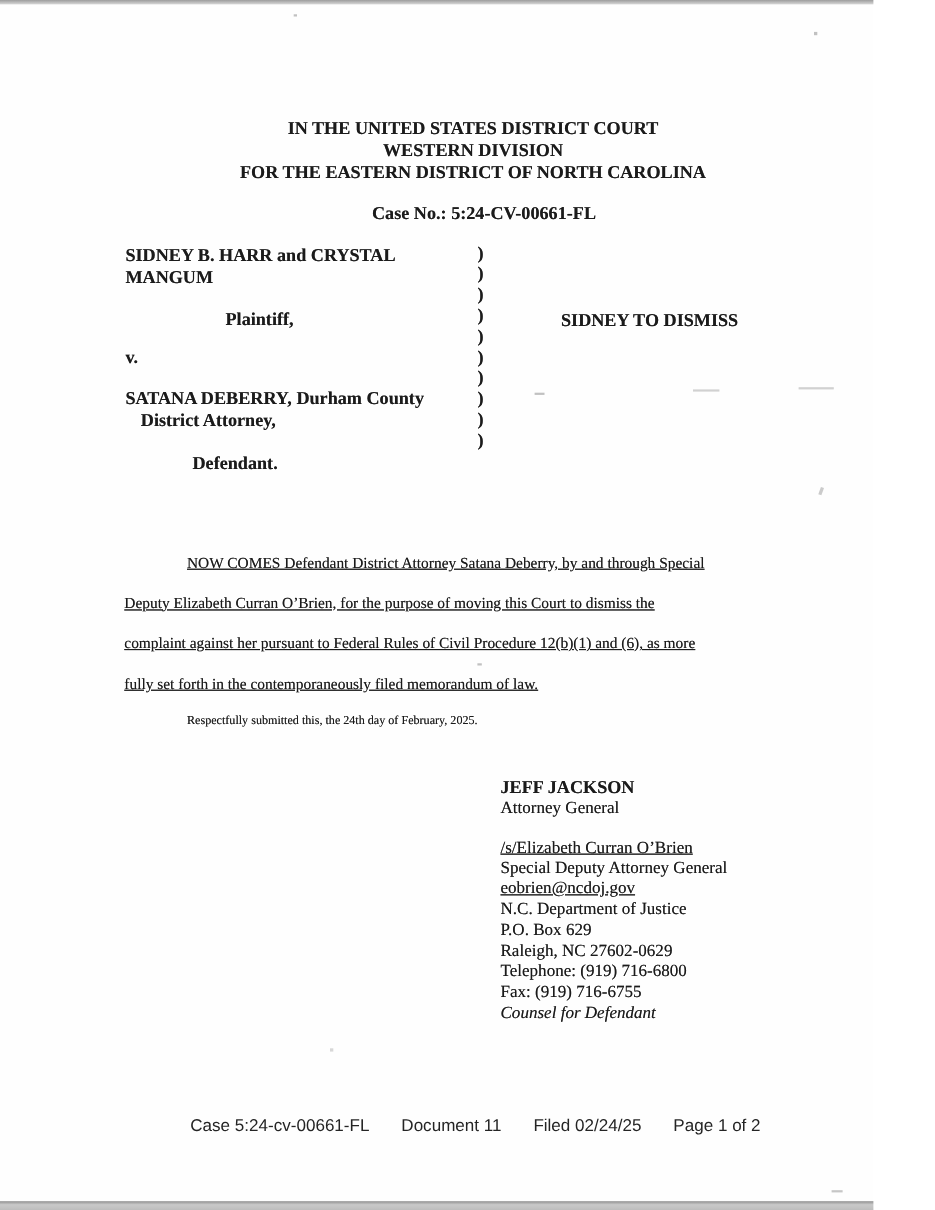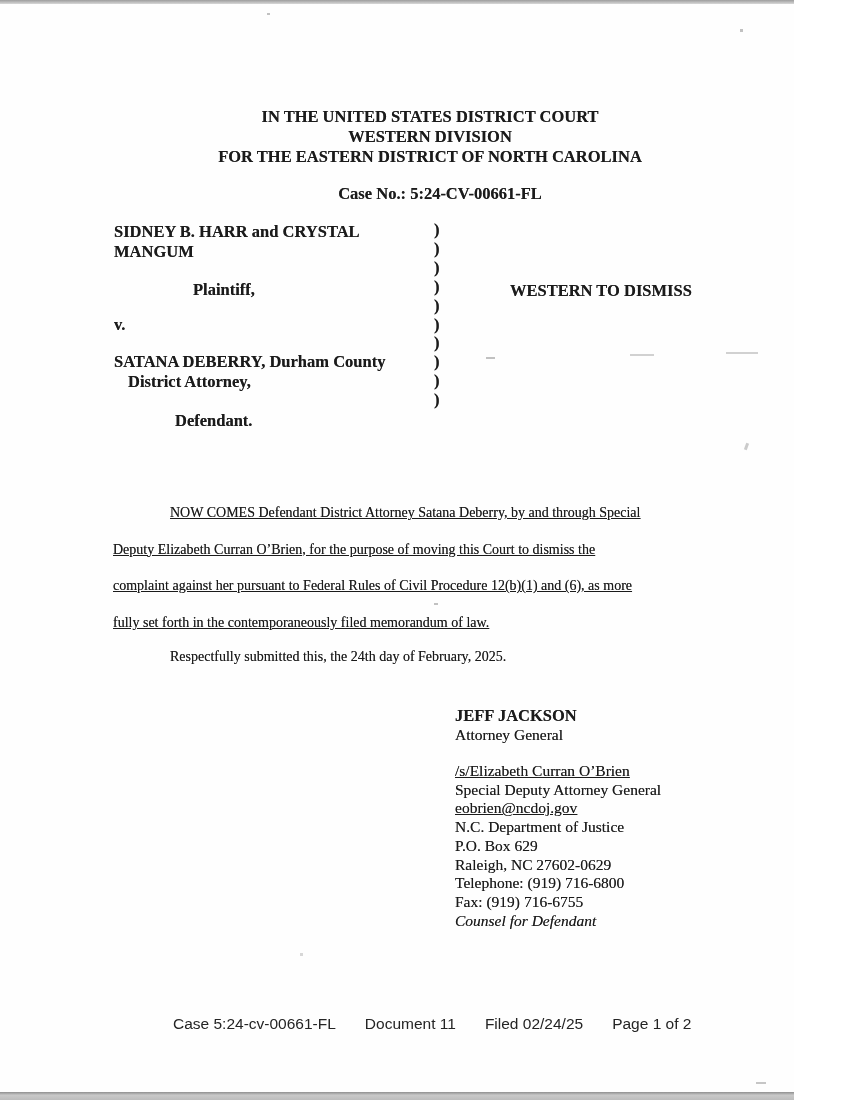--- a/index.html
+++ b/index.html
@@ -30,21 +30,21 @@
   .paren-col {
     left:434px; top:221px; font-weight:bold; font-size:16.5px;
     line-height:18.9px; text-align:left;
   }
   .motion-title { left:510px; top:281px; font-weight:bold; font-size:16.5px; }
 
   
   .body-par { left:113px; top:502px; width:642px; font-size:14px;text-decoration:underline; }
   .body-line { height:36.6px; line-height:21px; white-space:nowrap; }
   .body-line.indent { padding-left:57px; }
-  .submit-line { left:170px; top:649px; font-size:14px; }
+  .submit-line { left:170px; top:649px; font-size:11px; }
 
   
   .sig { font-size:15.5px; line-height:18.7px; }
   .sig-ag { left:455px; top:707px; }
   .sig-ag .name { font-weight:bold; font-size:16.5px; }
   .sig-lines { left:455px; top:762px; }
 
   
   .footer-stamp {
     left:173px; top:1015px; display:flex; gap:29px;
@@ -84,40 +84,40 @@
 
   <div class="abs court-header ink">
     <div>IN THE UNITED STATES DISTRICT COURT</div>
     <div>WESTERN DIVISION</div>
     <div>FOR THE EASTERN DISTRICT OF NORTH CAROLINA</div>
   </div>
   <div class="abs case-number ink">Case No.: 5:24-CV-00661-FL</div>
 
   <div class="abs cap ink" style="left:114px;top:222px;">SIDNEY B. HARR and CRYSTAL</div>
   <div class="abs cap ink" style="left:114px;top:242px;">MANGUM</div>
-  <div class="abs cap ink" style="left:193px;top:280px;">Plaintiff,</div>
+  <div class="abs cap ink" style="left:205px;top:280px;">Plaintiff,</div>
   <div class="abs cap ink" style="left:114px;top:315px;">v.</div>
   <div class="abs cap ink" style="left:114px;top:352px;">SATANA DEBERRY, Durham County</div>
   <div class="abs cap ink" style="left:128px;top:372px;">District Attorney,</div>
   <div class="abs cap ink" style="left:175px;top:411px;">Defendant.</div>
 
   <div class="abs paren-col ink">
       <div>)</div>
       <div>)</div>
       <div>)</div>
       <div>)</div>
       <div>)</div>
       <div>)</div>
       <div>)</div>
       <div>)</div>
       <div>)</div>
       <div>)</div>
     </div>
 
-  <div class="abs motion-title ink">WESTERN TO DISMISS</div>
+  <div class="abs motion-title ink">SIDNEY TO DISMISS</div>
 
   <div class="abs body-par ink">
     <div class="body-line indent">NOW COMES Defendant District Attorney Satana Deberry, by and through Special</div>
     <div class="body-line">Deputy Elizabeth Curran O’Brien, for the purpose of moving this Court to dismiss the</div>
     <div class="body-line">complaint against her pursuant to Federal Rules of Civil Procedure 12(b)(1) and (6), as more</div>
     <div class="body-line">fully set forth in the contemporaneously filed memorandum of law.</div>
   </div>
   <div class="abs submit-line ink">Respectfully submitted this, the 24th day of February, 2025.</div>
 
   <div class="abs sig sig-ag ink">

